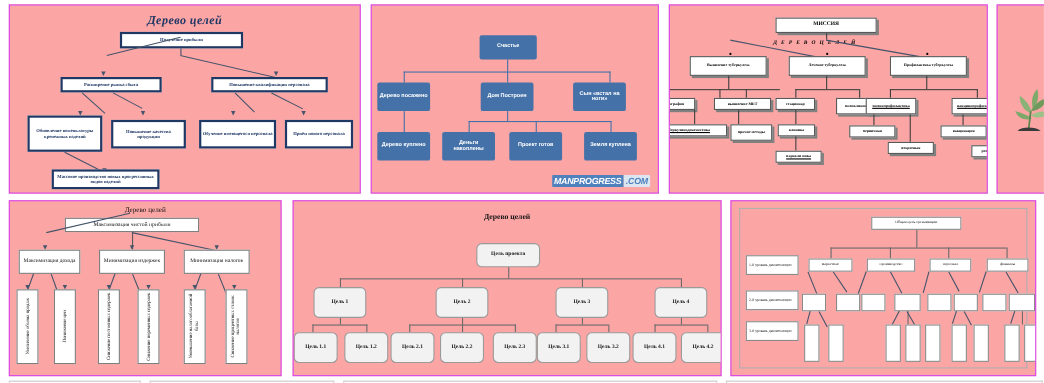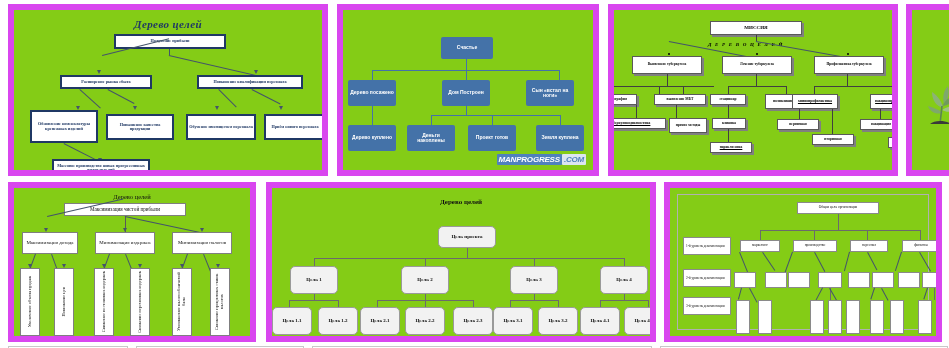--- a/index.html
+++ b/index.html
@@ -1,19 +1,19 @@
 <!DOCTYPE html>
 <html><head>
 <meta charset="utf-8">
 <style>
   html,body{margin:0;padding:0;background:#ffffff;}
   body{width:949px;height:348px;overflow:hidden;font-family:"Liberation Sans",sans-serif;}
   .sheet{position:relative;width:949px;height:348px;background:#fff;}
 
-  .panel{position:absolute;background:#84cc16;border:6px solid #d946ef;box-sizing:border-box;overflow:hidden;}
+  .panel{position:absolute;background:#fca5a5;border:1px solid #d946ef;box-sizing:border-box;overflow:hidden;}
 
   
   .nd{position:absolute;box-sizing:border-box;display:flex;align-items:center;justify-content:center;text-align:center;line-height:1.05;}
   .ln{position:absolute;background:#5a6580;}
   .lnh{height:1px;}
   .lnv{width:1px;}
 
   
   #p1{left:8px;top:4px;width:320px;height:172px;}
   #p1 .t{position:absolute;left:0;right:0;top:8px;text-align:center;font-family:"Liberation Serif",serif;font-style:italic;font-weight:700;font-size:11px;color:#1f3864;letter-spacing:.4px;}

